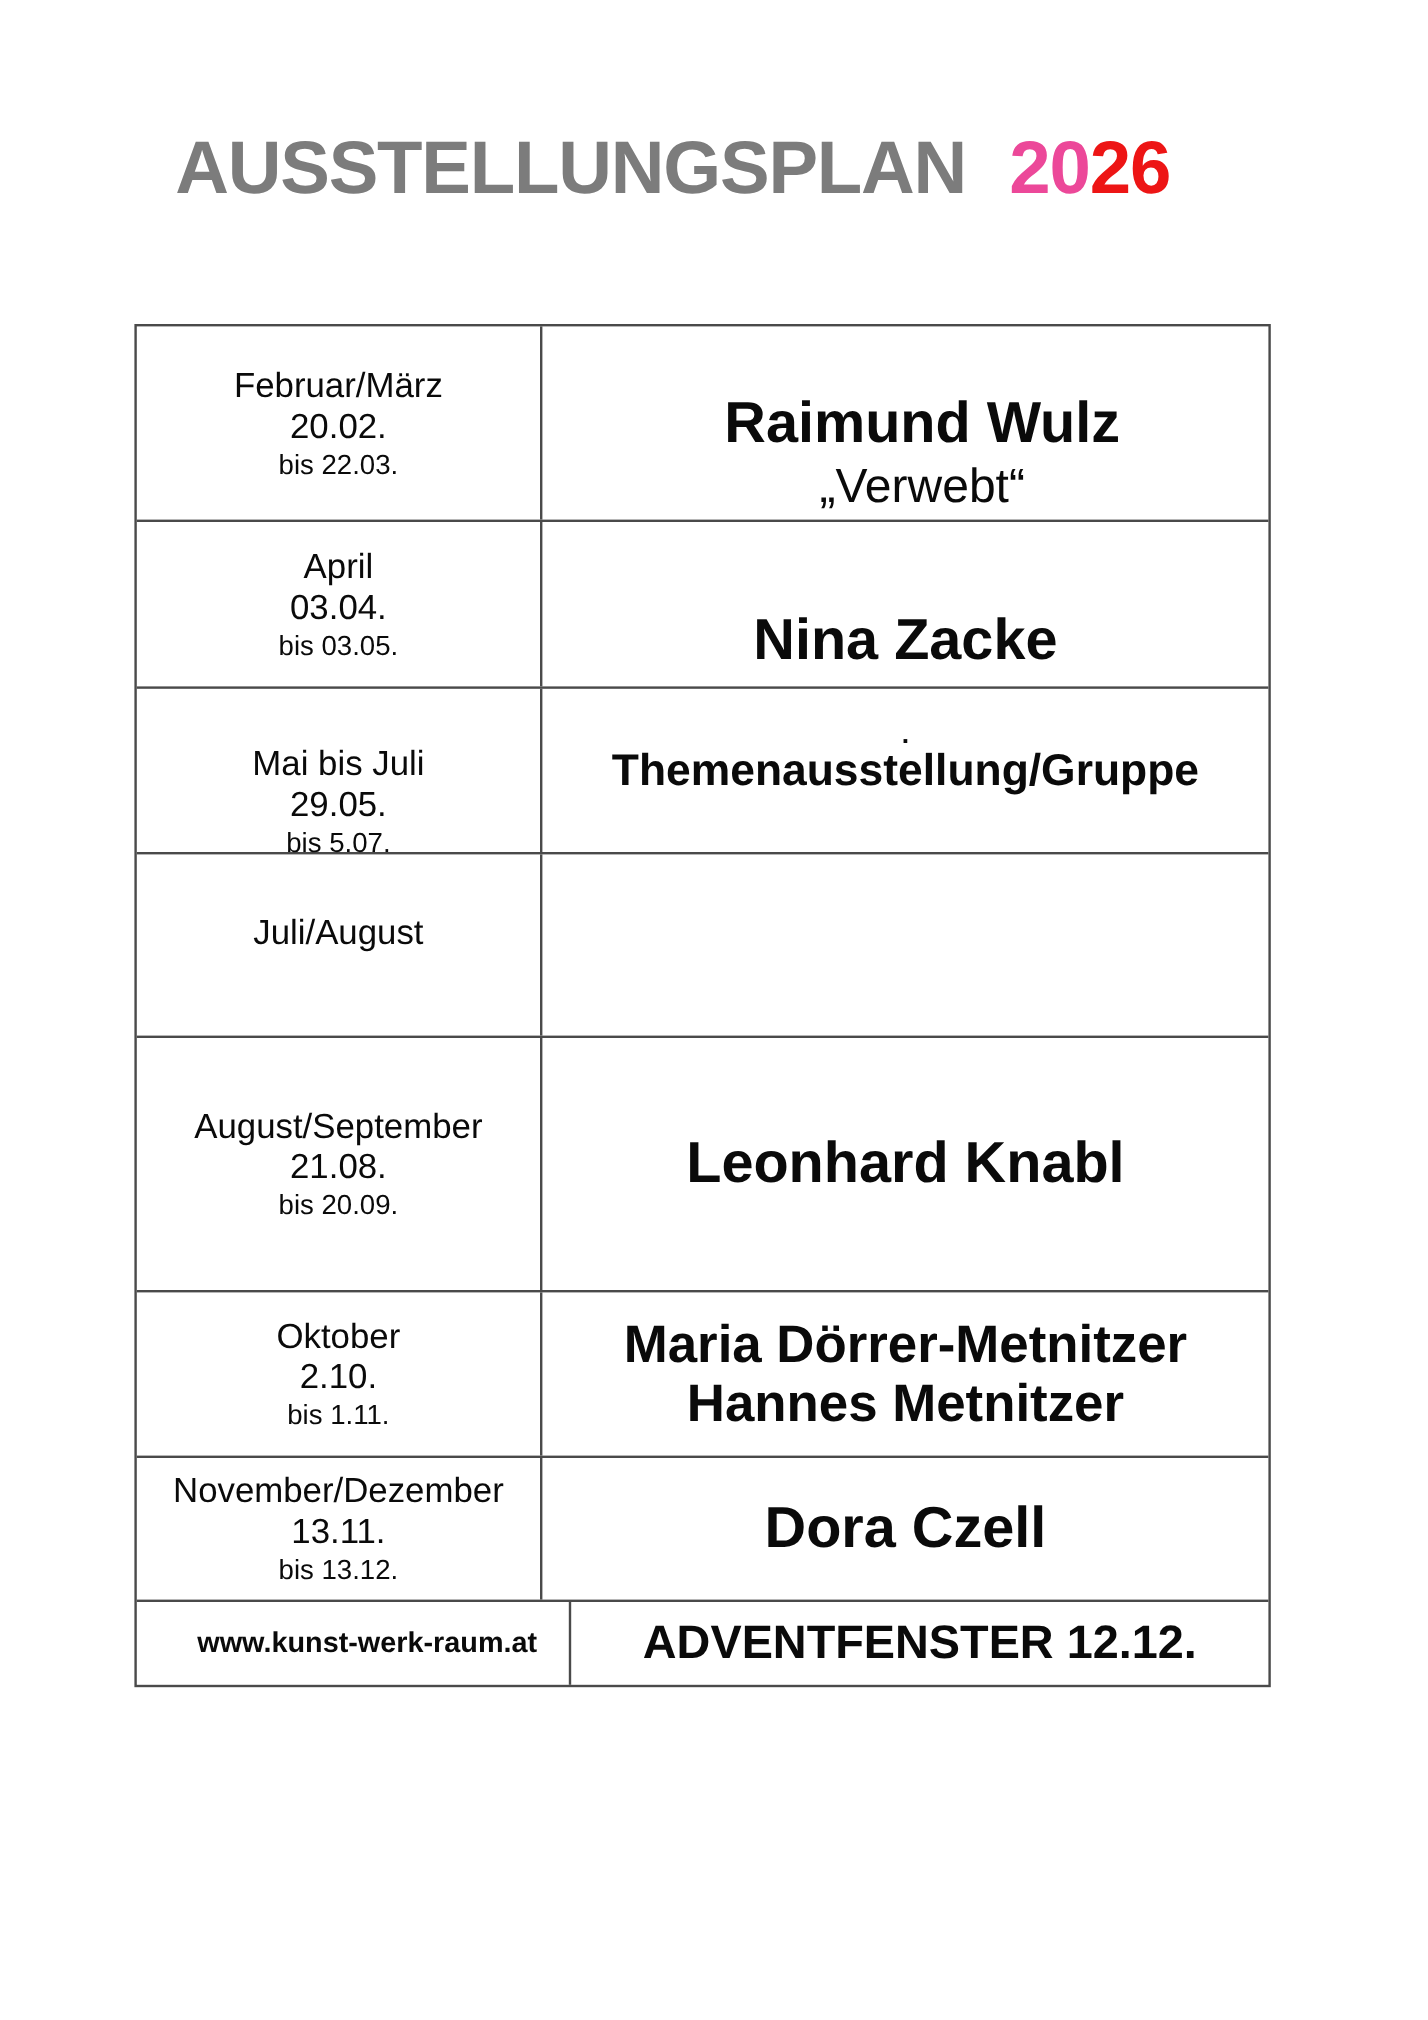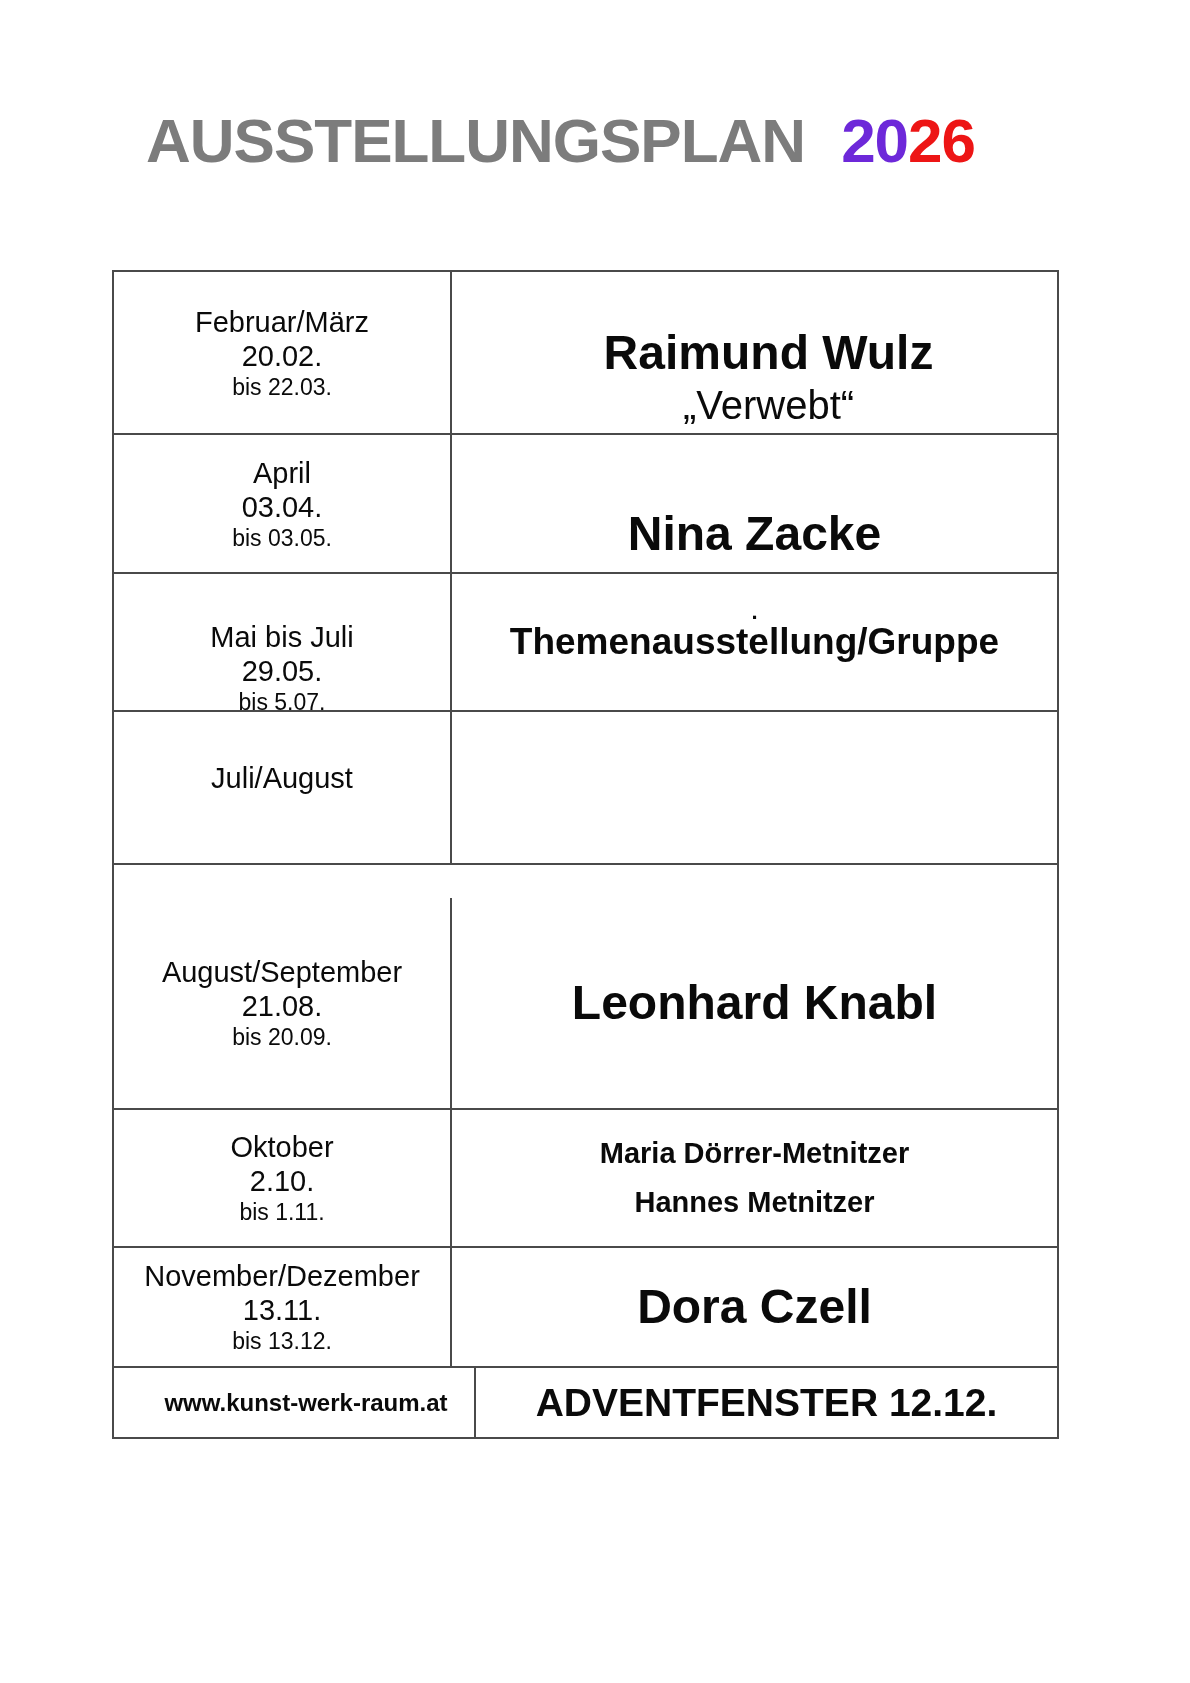--- a/index.html
+++ b/index.html
@@ -15,21 +15,21 @@
   
   .title {
     position: absolute;
     left: 146px; top: 110px;
     font-size: 62px; line-height: 62px;
     font-weight: bold;
     letter-spacing: -1px;
     white-space: nowrap;
     color: #7c7c7c;
   }
-  .title .year-gray { margin-left: 36px; color: #6d28d9; }
+  .title .year-gray { margin-left: 36px; color: #ec4899; }
   .title .year-red  { color: #ed1515; }
 
   
   .plan-table {
     position: absolute;
     left: 112px; top: 270px;
     width: 947px;
     box-sizing: border-box;
     border: 2px solid #4a4a4a;
     display: flex;
@@ -39,21 +39,21 @@
   .row {
     display: flex;
     box-sizing: border-box;
     border-bottom: 2px solid #4a4a4a;
   }
   .row.r8 { border-bottom: none; }
   .r1 { height: 163px; gap: 28px; }
   .r2 { height: 139px; }
   .r3 { height: 138px; }
   .r4 { height: 153px; }
-  .r5 { height: 212px; margin-top: 33px; }
+  .r5 { height: 212px; }
   .r6 { height: 138px; }
   .r7 { height: 120px; }
   .r8 { height: 69px; margin-left: 24px; }
 
   .cell {
     display: flex;
     flex-direction: column;
     align-items: center;
     justify-content: center;
     box-sizing: border-box;
@@ -72,21 +72,21 @@
 
   
   .period { font-size: 29px; line-height: 34px; }
   .date   { font-size: 29px; line-height: 34px; }
   .until  { font-size: 23px; line-height: 28px; }
 
   .name-xl  { font-size: 48px; line-height: 56px; font-weight: bold; }
   .subtitle { font-size: 40px; line-height: 48px; font-weight: normal; }
   .name-lg  { font-size: 37px; line-height: 46px; font-weight: bold; }
   .name-md  { font-size: 36px; line-height: 44px; font-weight: bold; }
-  .name-2ln { font-size: 29px; line-height: 49px; font-weight: bold; }
+  .name-2ln { font-size: 44px; line-height: 49px; font-weight: bold; }
   .advent   { font-size: 39px; line-height: 46px; font-weight: bold; }
   .website  { font-size: 24px; line-height: 30px; font-weight: bold; }
   .dot-line { font-size: 22px; line-height: 15px; font-weight: bold; }
 </style>
 </head>
 <body>
 
 <div class="title">
   <span>AUSSTELLUNGSPLAN</span><span class="year-gray">20</span><span class="year-red">26</span>
 </div>

